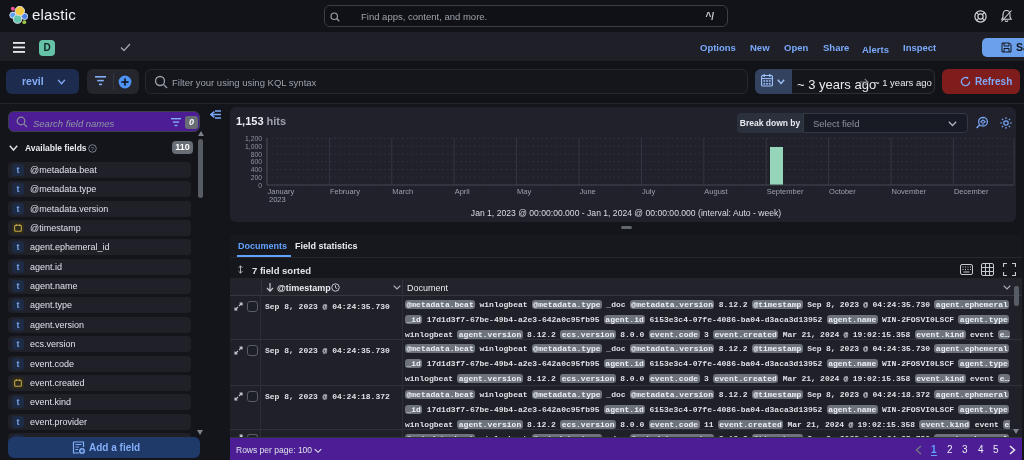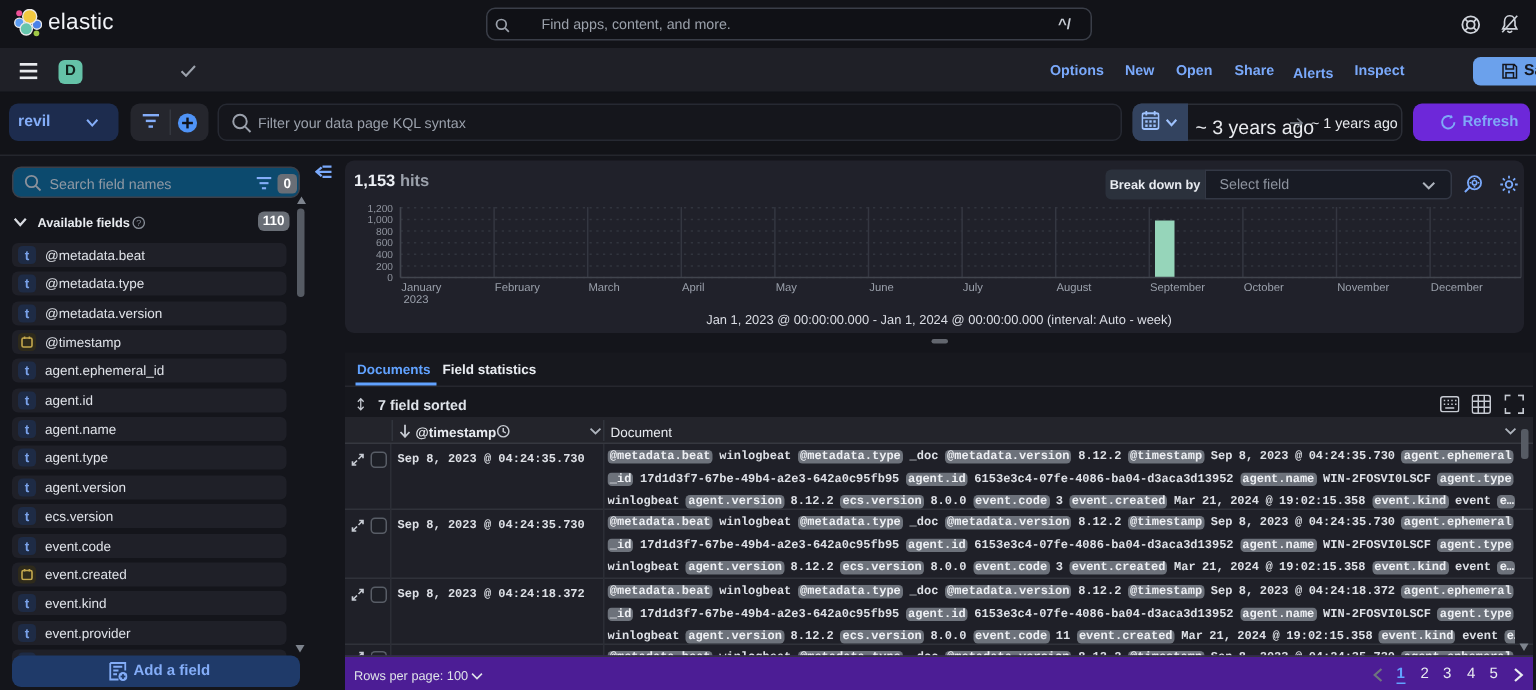--- a/index.html
+++ b/index.html
@@ -20,23 +20,23 @@
   #discpill { left:63px; top:41px; width:51px; height:14px; background:#41434b; border-radius:7px; color:#eceef2; font-size:9.5px; font-weight:700; text-align:center; line-height:14px;margin-top:29px; }
   #savebtn { left:946px; top:38px; width:73px; height:19px; background:#6ba1ec; border-radius:5px; color:#15171e; font-size:10.5px; font-weight:600; text-align:center; line-height:19px;margin-left:36px; }
   
   #hdr3 { left:0; top:62px; width:1024px; height:42px; background:#121318; border-bottom:1px solid #24262d; }
   #revil { left:6px; top:69px; width:73px; height:25px; background:#1d2c4e; border-radius:6px; color:#84adf8; font-size:10.5px; font-weight:600; line-height:25px; }
   #fgrp { left:87px; top:69px; width:52px; height:25px; background:#25262d; border-radius:6px; }
   #kql { left:145px; top:69px; width:603px; height:25px; background:#15161c; border:1px solid #262932; border-radius:6px; }
   #kql .ph { position:absolute; left:26px; top:7px; font-size:9.5px; color:#9aa0ab; }
   #dpick { left:755px; top:69px; width:180px; height:25px; background:#15161c; border:1px solid #2b2e36; border-radius:6px; }
   #calbtn { position:absolute; left:-1px; top:-1px; width:37px; height:25px; background:#33435f; border-radius:6px 0 0 6px; }
-  #refresh { left:942px; top:69px; width:78px; height:25px; background:#6d28d9; border-radius:6px; color:#7fa9f7; font-size:10px; font-weight:600; line-height:25px; }
-  
-  #sidesearch { left:8px; top:111px; width:192px; height:21px; background:#0c4a6e; border:1px solid #3c404a; border-radius:6px; }
+  #refresh { left:942px; top:69px; width:78px; height:25px; background:#7f1d1d; border-radius:6px; color:#7fa9f7; font-size:10px; font-weight:600; line-height:25px; }
+  
+  #sidesearch { left:8px; top:111px; width:192px; height:21px; background:#4c1d95; border:1px solid #3c404a; border-radius:6px;font-style:italic; }
   #availhdr { left:8px; top:141px; width:192px; height:14px; }
   .fitem { position:absolute; left:8px; width:183px; height:16px; background:#1f2028; border-radius:4px; }
   .fitem .fic { position:absolute; left:4px; top:2px; width:12px; height:12px; border-radius:3px; background:#1e2b45; color:#79a1e8; font-size:9px; font-weight:700; text-align:center; line-height:12px; }
   .fitem .fic.date { background:#2e2a1b; color:#c5a94e; }
   .fitem .fname { position:absolute; left:22px; top:3px; font-size:9px; color:#dfe2e8; }
   #addfield { left:8px; top:437px; width:192px; height:21px; background:#1f3a69; border-radius:6px; color:#84adf8; font-size:10px; font-weight:600; text-align:center; line-height:21px; }
   
   #chartpanel { left:230px; top:107px; width:786px; height:115px; background:#20212a; border-radius:6px; }
   #hits { left:236px; top:115px; font-size:11px; color:#9ba1ab;font-weight:bold; }
   #hits b { color:#eceff4; }
@@ -113,42 +113,42 @@
 <div class="abs hlink" style="left:862px;top:44px">Alerts</div>
 <div class="abs hlink" style="left:903px;top:42px">Inspect</div>
 <div id="savebtn" class="abs">
     <svg style="position:absolute;left:19px;top:4px" width="11" height="11" viewBox="0 0 11 11">
       <path d="M1 1 L8.5 1 L10 2.5 L10 10 L1 10 Z M3 1 L3 4 L8 4 L8 1 M3 10 L3 6.5 L8 6.5 L8 10" fill="none" stroke="#15171e" stroke-width="1"></path>
     </svg>
     <span style="position:absolute;left:34px;top:0;width:30px;text-align:left">Save</span>
   </div>
 
 <div id="hdr3" class="abs"></div>
-<div id="revil" class="abs"><span style="margin-left:6px">revil</span><svg style="position:absolute;right:13px;top:10px" width="9" height="6" viewBox="0 0 10 7">
+<div id="revil" class="abs"><span style="margin-left:16px">revil</span><svg style="position:absolute;right:13px;top:10px" width="9" height="6" viewBox="0 0 10 7">
       <path d="M1 1 L5 5.5 L9 1" fill="none" stroke="#84adf8" stroke-width="1.6"></path>
     </svg></div>
 <div id="fgrp" class="abs">
   <svg style="position:absolute;left:8px;top:7px" width="11" height="10" viewBox="0 0 11 10">
       <rect x="0" y="0" width="11" height="1.6" fill="#84adf8"></rect>
       <rect x="2.2" y="3.8" width="6.6" height="1.6" fill="#84adf8"></rect>
       <rect x="4" y="7.6" width="3" height="1.6" fill="#84adf8"></rect>
     </svg>
   <div style="position:absolute;left:26px;top:4px;width:1px;height:17px;background:#34373f"></div>
   <svg style="position:absolute;left:31px;top:6px" width="14" height="14" viewBox="0 0 14 14">
       <circle cx="7" cy="7" r="6.4" fill="#4f93f6"></circle>
       <rect x="6.2" y="3.4" width="1.6" height="7.2" fill="#10131b"></rect>
       <rect x="3.4" y="6.2" width="7.2" height="1.6" fill="#10131b"></rect>
     </svg>
 </div>
 <div id="kql" class="abs">
   <svg style="position:absolute;left:8px;top:5px" width="14" height="14" viewBox="0 0 14 14">
       <circle cx="6" cy="6" r="4.5" fill="none" stroke="#9aa0ab" stroke-width="1.3"></circle>
       <line x1="9.4" y1="9.4" x2="13" y2="13" stroke="#9aa0ab" stroke-width="1.3"></line>
     </svg>
-  <span class="ph">Filter your data page KQL syntax</span>
+  <span class="ph">Filter your using using KQL syntax</span>
 </div>
 <div id="dpick" class="abs">
   <div id="calbtn">
       <svg style="position:absolute;left:6px;top:5px" width="12" height="13" viewBox="0 0 12 13">
         <rect x="0.5" y="1.5" width="11" height="10.5" rx="1.5" fill="none" stroke="#9fc2fd" stroke-width="1.2"></rect>
         <line x1="3.2" y1="0" x2="3.2" y2="3" stroke="#9fc2fd" stroke-width="1.2"></line>
         <line x1="8.8" y1="0" x2="8.8" y2="3" stroke="#9fc2fd" stroke-width="1.2"></line>
         <line x1="1" y1="4.6" x2="11" y2="4.6" stroke="#9fc2fd" stroke-width="1"></line>
         <rect x="2.5" y="6.2" width="1.6" height="1.6" fill="#9fc2fd"></rect>
         <rect x="5.2" y="6.2" width="1.6" height="1.6" fill="#9fc2fd"></rect>

